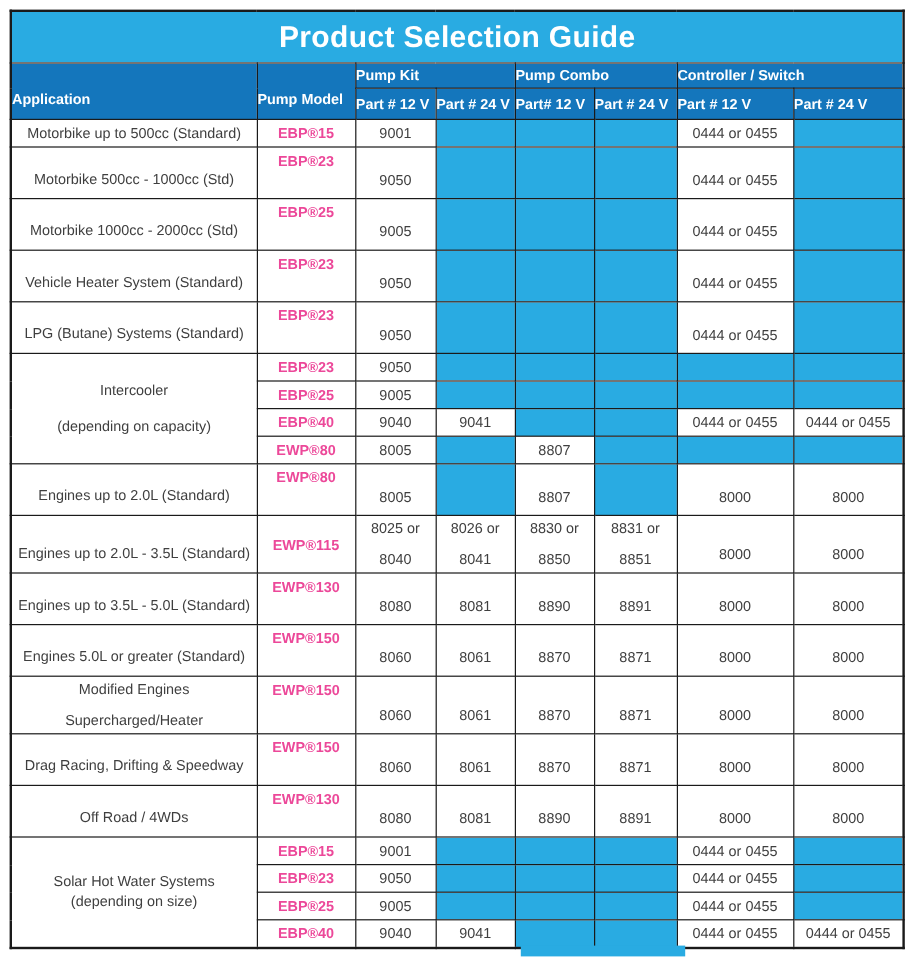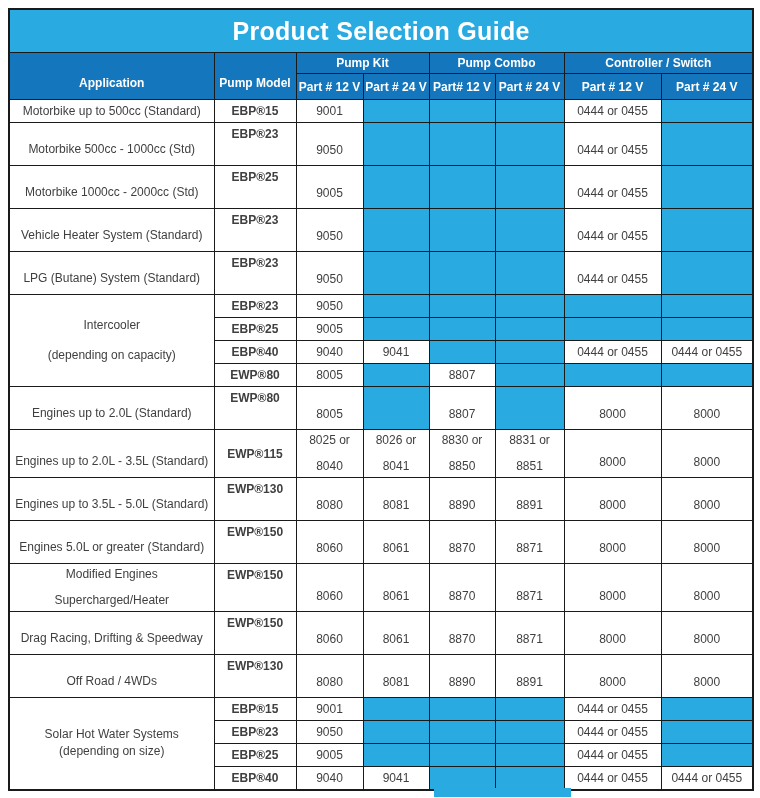--- a/index.html
+++ b/index.html
@@ -8,30 +8,30 @@
     font-family:"Liberation Sans",sans-serif;overflow:hidden;
     --title_bg:#29abe2;--header_bg:#1476bc;--highlight:#29abe2;--border:#1a1a1a;--text:#3f3f3f;
   }
   .wrap{position:absolute;top:8px;left:8px;}
   table{border-collapse:collapse;table-layout:fixed;width:744px;border:2px solid var(--border);}
   th,td{border:1px solid var(--border);overflow:hidden;padding:0;}
   th.title-cell{
     background:var(--title_bg);color:#fff;font-size:25px;font-weight:bold;
     height:42px;text-align:center;letter-spacing:.3px;
   }
-  thead th{background:var(--header_bg);color:#fff;font-size:12px;font-weight:bold;text-align:center;}
+  thead th{background:var(--header_bg);color:#fff;font-size:12px;font-weight:bold;text-align:left;}
   tr.ghead{height:21px;}
   tr.phead{height:26px;}
   th.merged{vertical-align:bottom;padding-bottom:9px;}
   tbody td{font-size:12px;color:var(--text);text-align:center;background:#fff;}
   td.fill{background:var(--highlight);}
   tr.short{height:23px;}
   tr.tall{height:43px;}
   tr.short td{vertical-align:middle;}
-  td.model{font-weight:bold;color:#404040;}
+  td.model{font-weight:bold;color:#ec4899;}
   tr.tall td.model{vertical-align:top;padding-top:4px;}
   tr.tall td.val{vertical-align:bottom;padding-bottom:8px;}
   tr.tall td.app{vertical-align:bottom;padding-bottom:9px;}
   tr.tall td.multi{vertical-align:middle;padding:3px 0 4px 0;margin-top:30px;}
   tr.center-model td.model{vertical-align:middle;padding-top:0;}
   td .l2{margin-top:12px;}
   td.span-app{vertical-align:middle;line-height:1.45;padding:2px 5px;}
   td.span-app .l2{}
   .overhang{position:absolute;left:426px;bottom:-6px;width:137px;height:9px;background:var(--highlight);}
 </style>
@@ -105,21 +105,21 @@
           <td class="app">Vehicle Heater System (Standard)</td>
           <td class="model">EBP®23</td>
           <td class="val">9050</td>
           <td class="fill"></td>
           <td class="fill"></td>
           <td class="fill"></td>
           <td class="val">0444 or 0455</td>
           <td class="fill"></td>
         </tr>
         <tr class="tall">
-          <td class="app">LPG (Butane) System (Standard)</td>
+          <td class="app">LPG (Butane) Systems (Standard)</td>
           <td class="model">EBP®23</td>
           <td class="val">9050</td>
           <td class="fill"></td>
           <td class="fill"></td>
           <td class="fill"></td>
           <td class="val">0444 or 0455</td>
           <td class="fill"></td>
         </tr>
         <tr class="short">
           <td rowspan="4" class="span-app">

